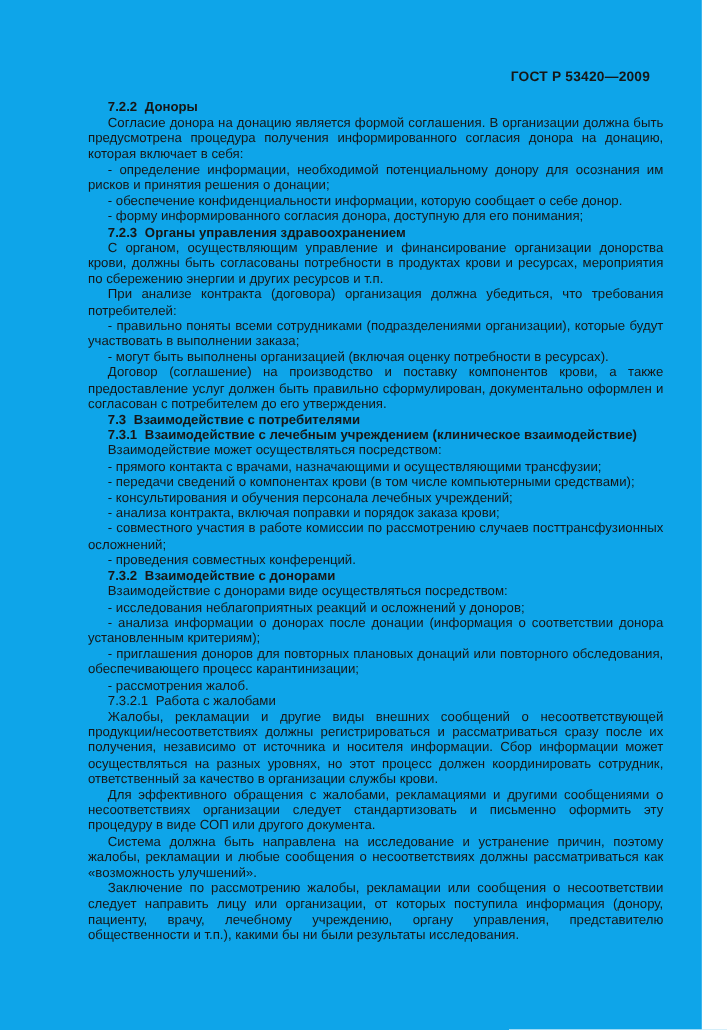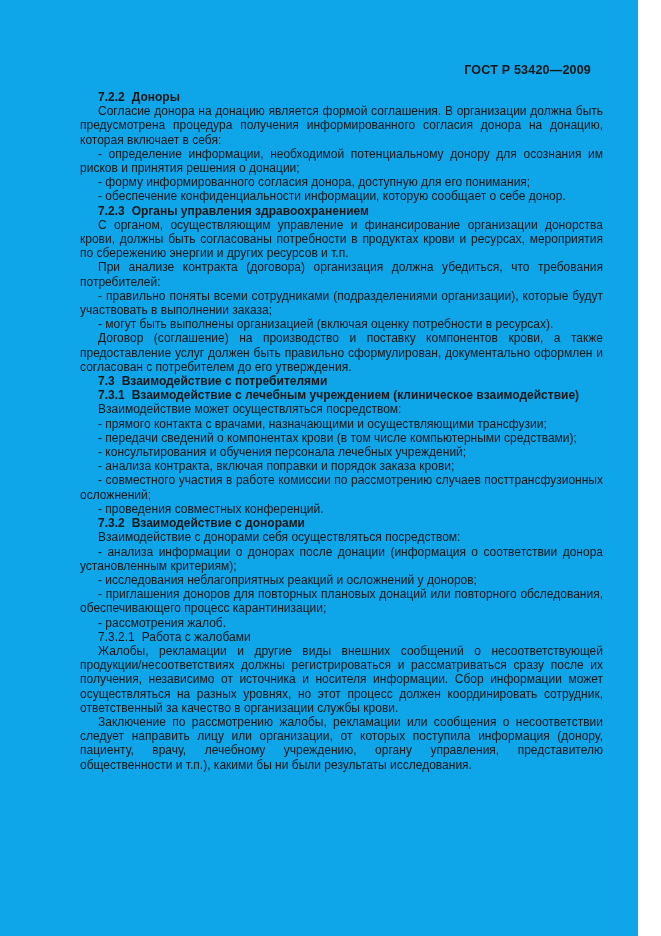--- a/index.html
+++ b/index.html
@@ -68,41 +68,43 @@
 
 <div class="page">
   <div class="page-header">
     <span>ГОСТ Р 53420—2009</span>
   </div>
 
   <div class="content" id="content">
       <p class="heading"><span class="hnum">7.2.2</span><span>Доноры</span></p>
       <p class="para">Согласие донора на донацию является формой соглашения. В организации должна быть предусмотрена процедура получения информированного согласия донора на донацию, которая включает в себя:</p>
       <p class="para">- определение информации, необходимой потенциальному донору для осознания им рисков и принятия решения о донации;</p>
+      <p class="para">- обеспечение конфиденциальности информации, которую сообщает о себе донор.</p>
       <p class="para">- форму информированного согласия донора, доступную для его понимания;</p>
-      <p class="para">- обеспечение конфиденциальности информации, которую сообщает о себе донор.</p>
       <p class="heading"><span class="hnum">7.2.3</span><span>Органы управления здравоохранением</span></p>
       <p class="para">С органом, осуществляющим управление и финансирование организации донорства крови, должны быть согласованы потребности в продуктах крови и ресурсах, мероприятия по сбережению энергии и других ресурсов и т.п.</p>
       <p class="para">При анализе контракта (договора) организация должна убедиться, что требования потребителей:</p>
       <p class="para">- правильно поняты всеми сотрудниками (подразделениями организации), которые будут участвовать в выполнении заказа;</p>
       <p class="para">- могут быть выполнены организацией (включая оценку потребности в ресурсах).</p>
       <p class="para">Договор (соглашение) на производство и поставку компонентов крови, а также предоставление услуг должен быть правильно сформулирован, документально оформлен и согласован с потребителем до его утверждения.</p>
       <p class="heading"><span class="hnum">7.3</span><span>Взаимодействие с потребителями</span></p>
       <p class="heading"><span class="hnum">7.3.1</span><span>Взаимодействие с лечебным учреждением (клиническое взаимодействие)</span></p>
       <p class="para">Взаимодействие может осуществляться посредством:</p>
       <p class="para">- прямого контакта с врачами, назначающими и осуществляющими трансфузии;</p>
       <p class="para">- передачи сведений о компонентах крови (в том числе компьютерными средствами);</p>
       <p class="para">- консультирования и обучения персонала лечебных учреждений;</p>
       <p class="para">- анализа контракта, включая поправки и порядок заказа крови;</p>
       <p class="para">- совместного участия в работе комиссии по рассмотрению случаев посттрансфузионных осложнений;</p>
       <p class="para">- проведения совместных конференций.</p>
       <p class="heading"><span class="hnum">7.3.2</span><span>Взаимодействие с донорами</span></p>
-      <p class="para">Взаимодействие с донорами себя осуществляться посредством:</p>
+      <p class="para">Взаимодействие с донорами виде осуществляться посредством:</p>
+      <p class="para">- исследования неблагоприятных реакций и осложнений у доноров;</p>
       <p class="para">- анализа информации о донорах после донации (информация о соответствии донора установленным критериям);</p>
-      <p class="para">- исследования неблагоприятных реакций и осложнений у доноров;</p>
       <p class="para">- приглашения доноров для повторных плановых донаций или повторного обследования, обеспечивающего процесс карантинизации;</p>
       <p class="para">- рассмотрения жалоб.</p>
       <p class="subheading"><span class="hnum">7.3.2.1</span><span>Работа с жалобами</span></p>
       <p class="para">Жалобы, рекламации и другие виды внешних сообщений о несоответствующей продукции/несоответствиях должны регистрироваться и рассматриваться сразу после их получения, независимо от источника и носителя информации. Сбор информации может осуществляться на разных уровнях, но этот процесс должен координировать сотрудник, ответственный за качество в организации службы крови.</p>
+      <p class="para">Для эффективного обращения с жалобами, рекламациями и другими сообщениями о несоответствиях организации следует стандартизовать и письменно оформить эту процедуру в виде СОП или другого документа.</p>
+      <p class="para">Система должна быть направлена на исследование и устранение причин, поэтому жалобы, рекламации и любые сообщения о несоответствиях должны рассматриваться как «возможность улучшений».</p>
       <p class="para">Заключение по рассмотрению жалобы, рекламации или сообщения о несоответствии следует направить лицу или организации, от которых поступила информация (донору, пациенту, врачу, лечебному учреждению, органу управления, представителю общественности и т.п.), какими бы ни были результаты исследования.</p>
     </div>
 
 </div>
 
 </body></html>

